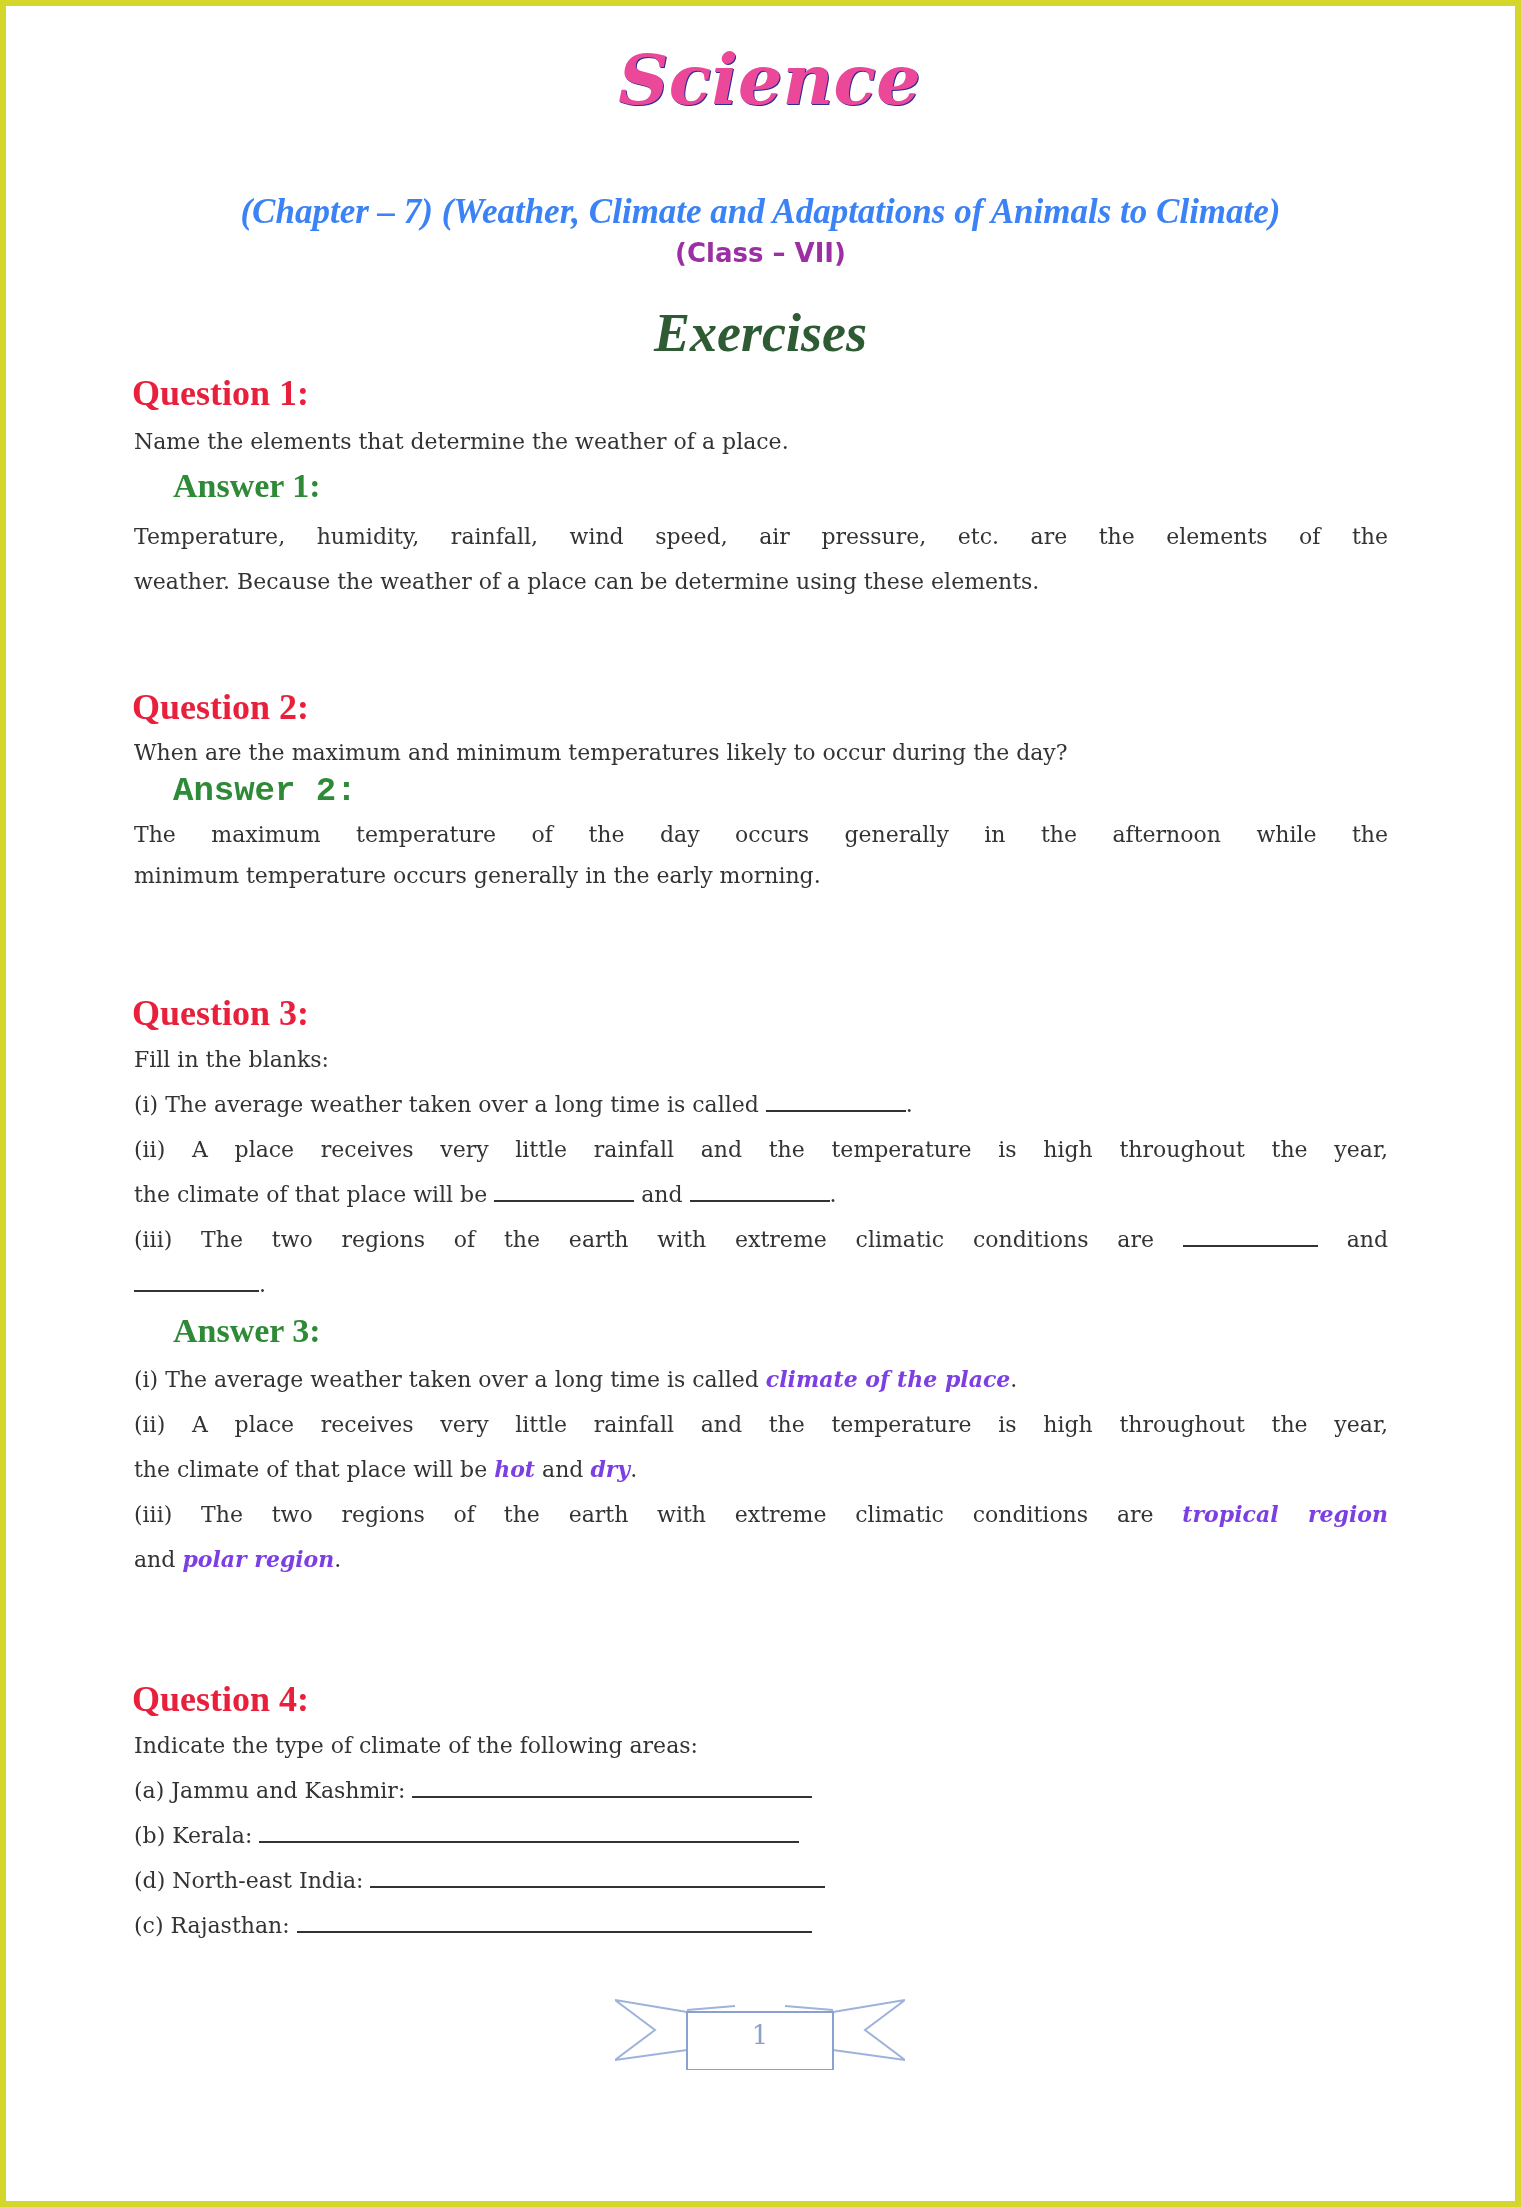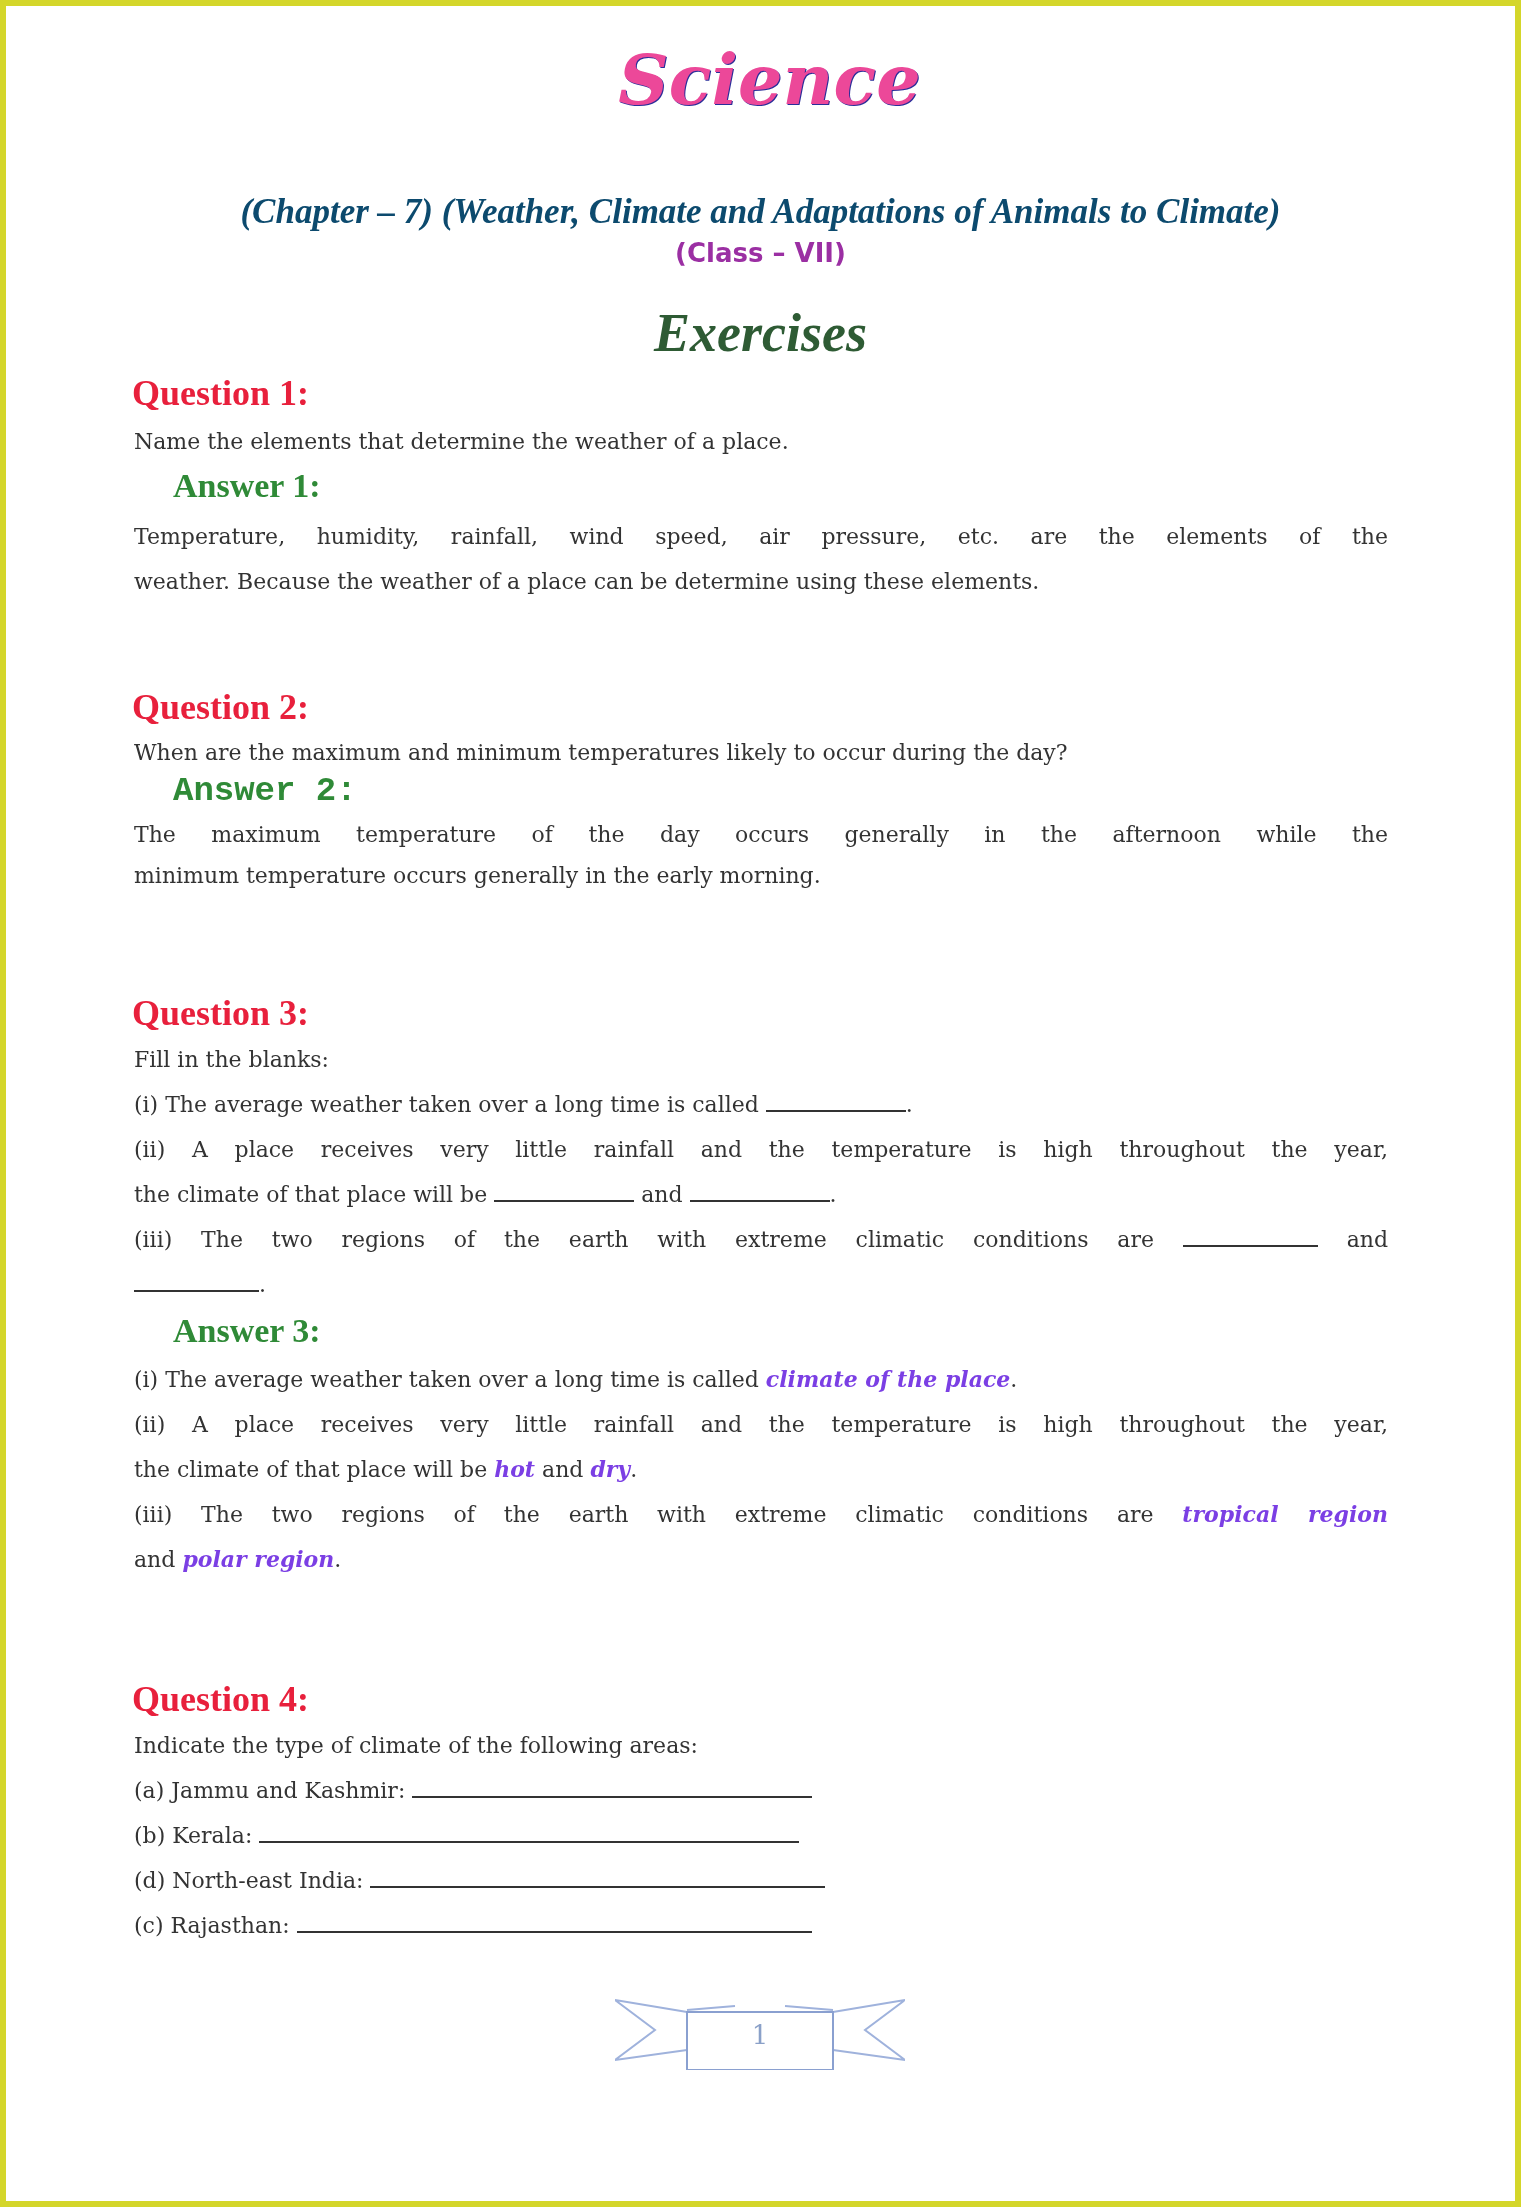--- a/index.html
+++ b/index.html
@@ -38,21 +38,21 @@
     }
     .chapter {
       position: absolute;
       left: 0; width: 1521px;
       top: 192px;
       text-align: center;
       font-family: "Liberation Serif", serif;
       font-style: italic;
       font-weight: bold;
       font-size: 35px;
-      color: #0c4a6e;
+      color: #3b82f6;
     }
     .class-label {
       position: absolute;
       left: 0; width: 1521px;
       top: 238px;
       text-align: center;
       font-family: "DejaVu Sans", sans-serif;
       font-weight: bold;
       font-size: 26px;
       color: #9b2fa3;

